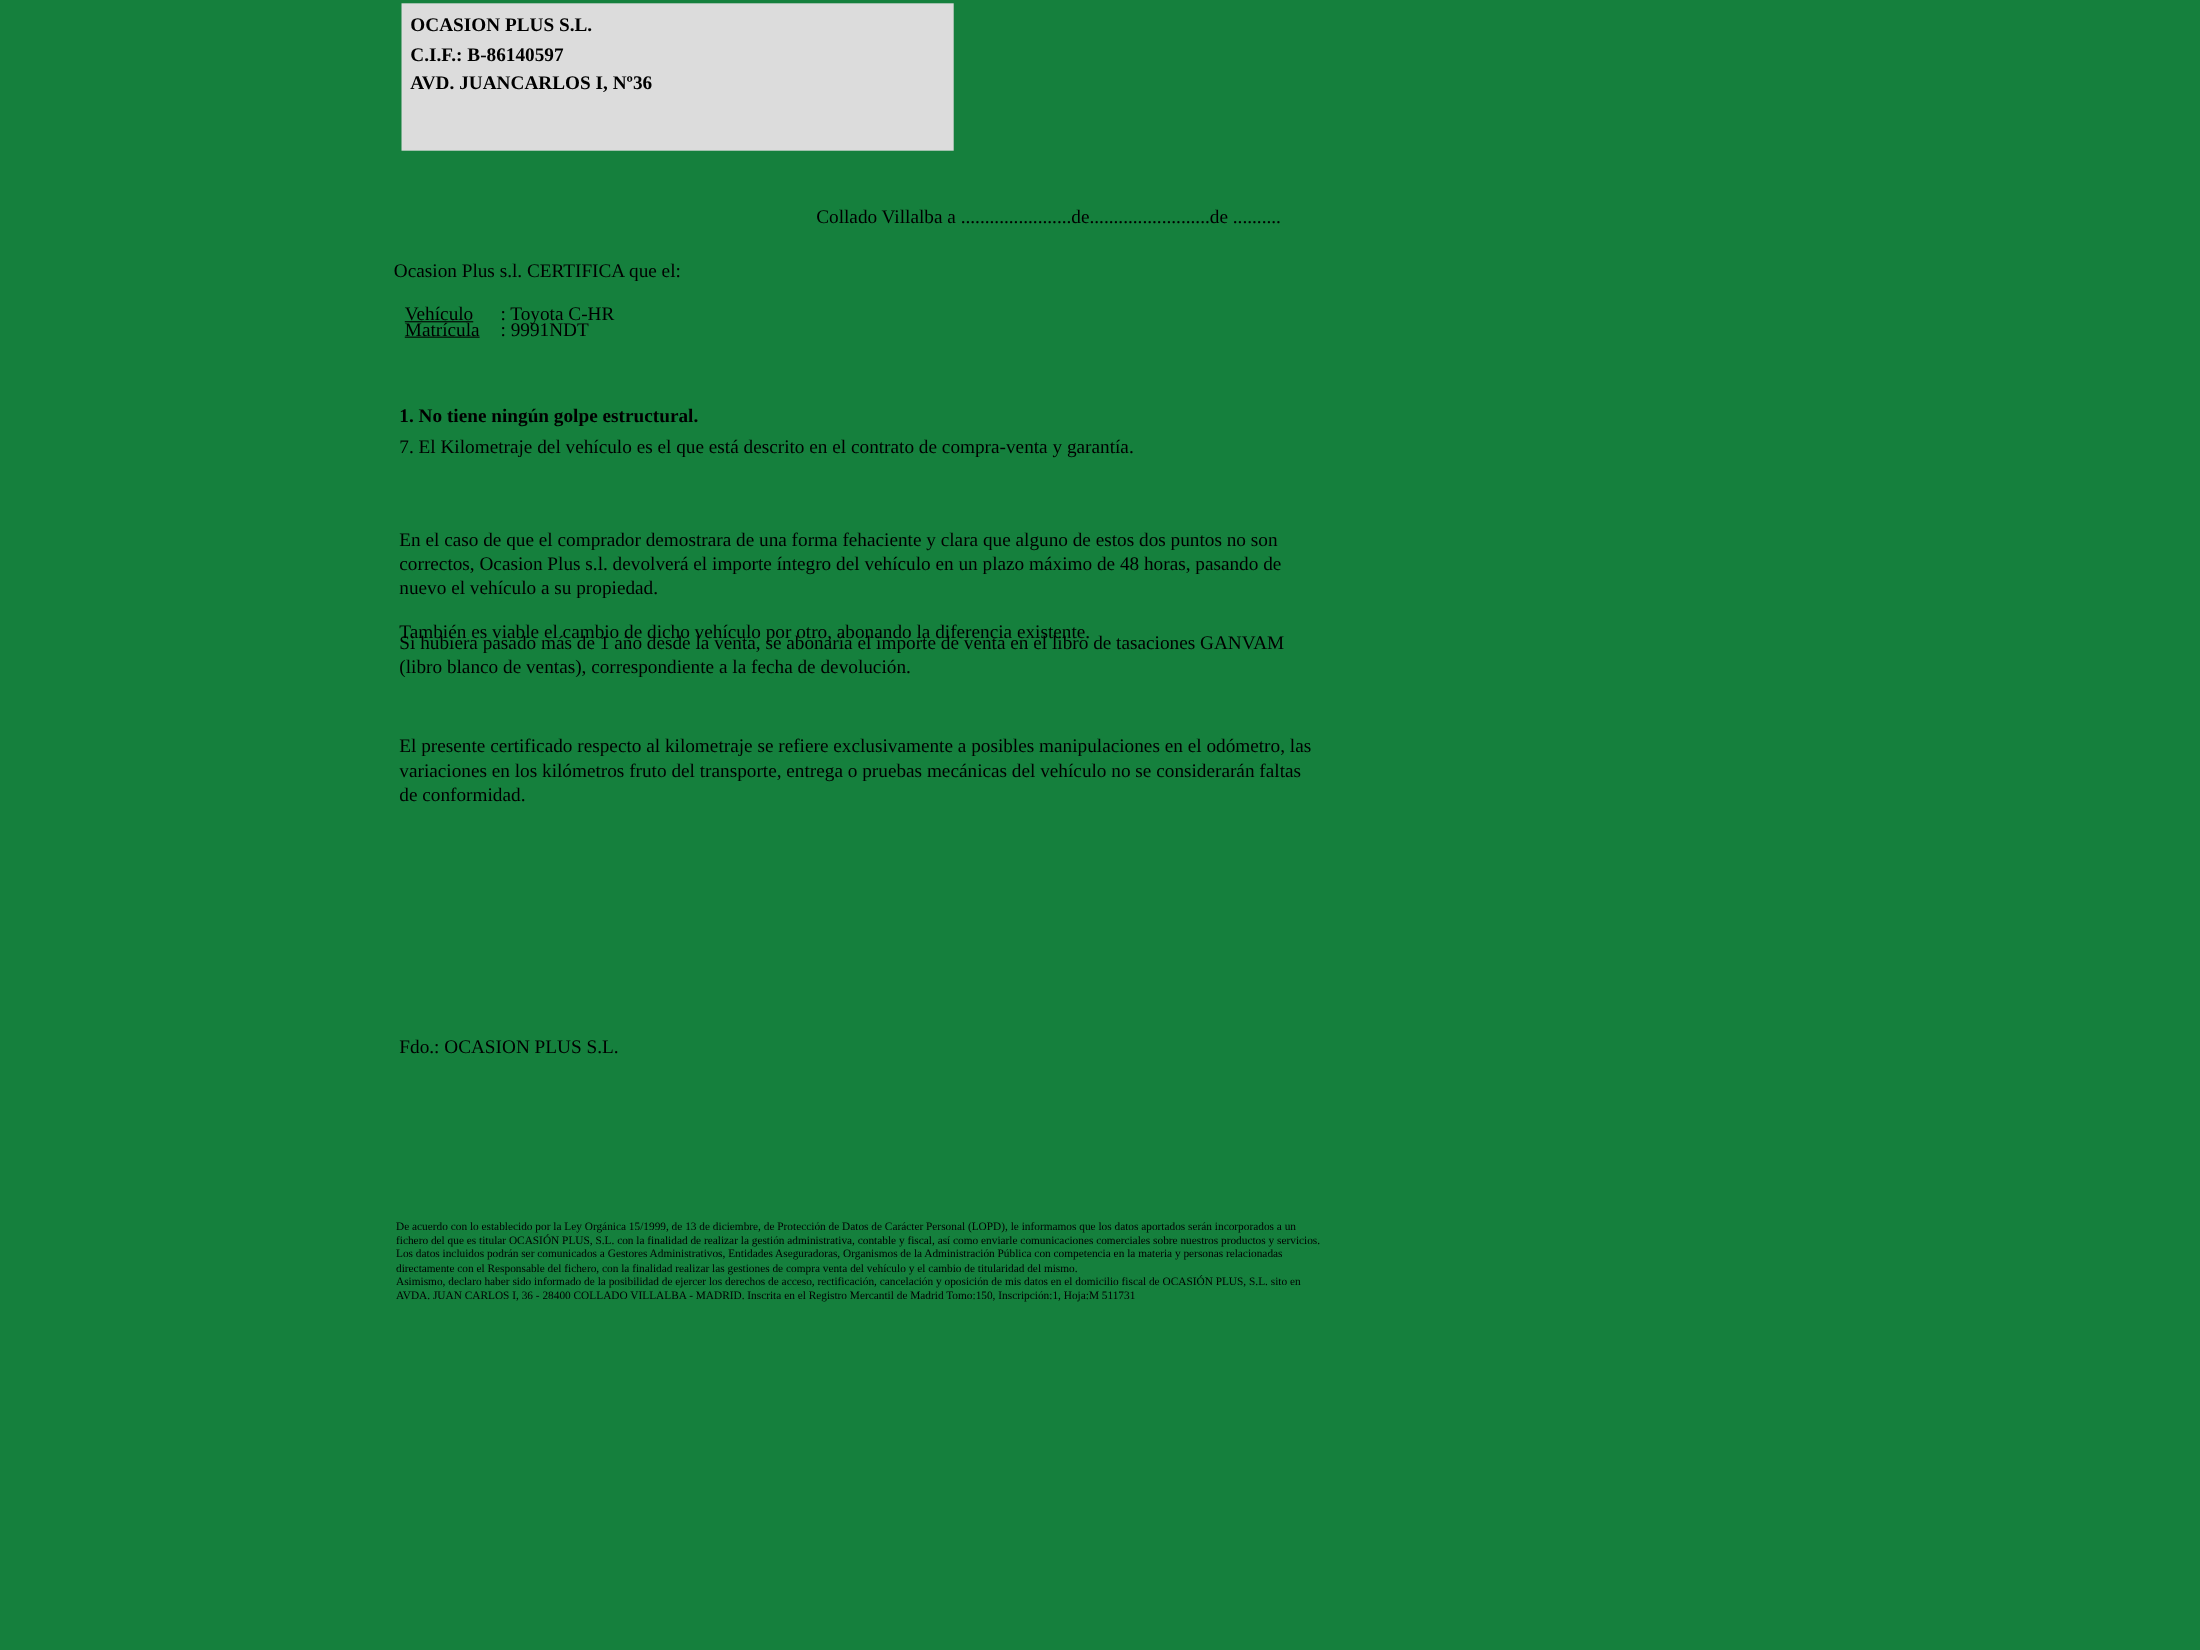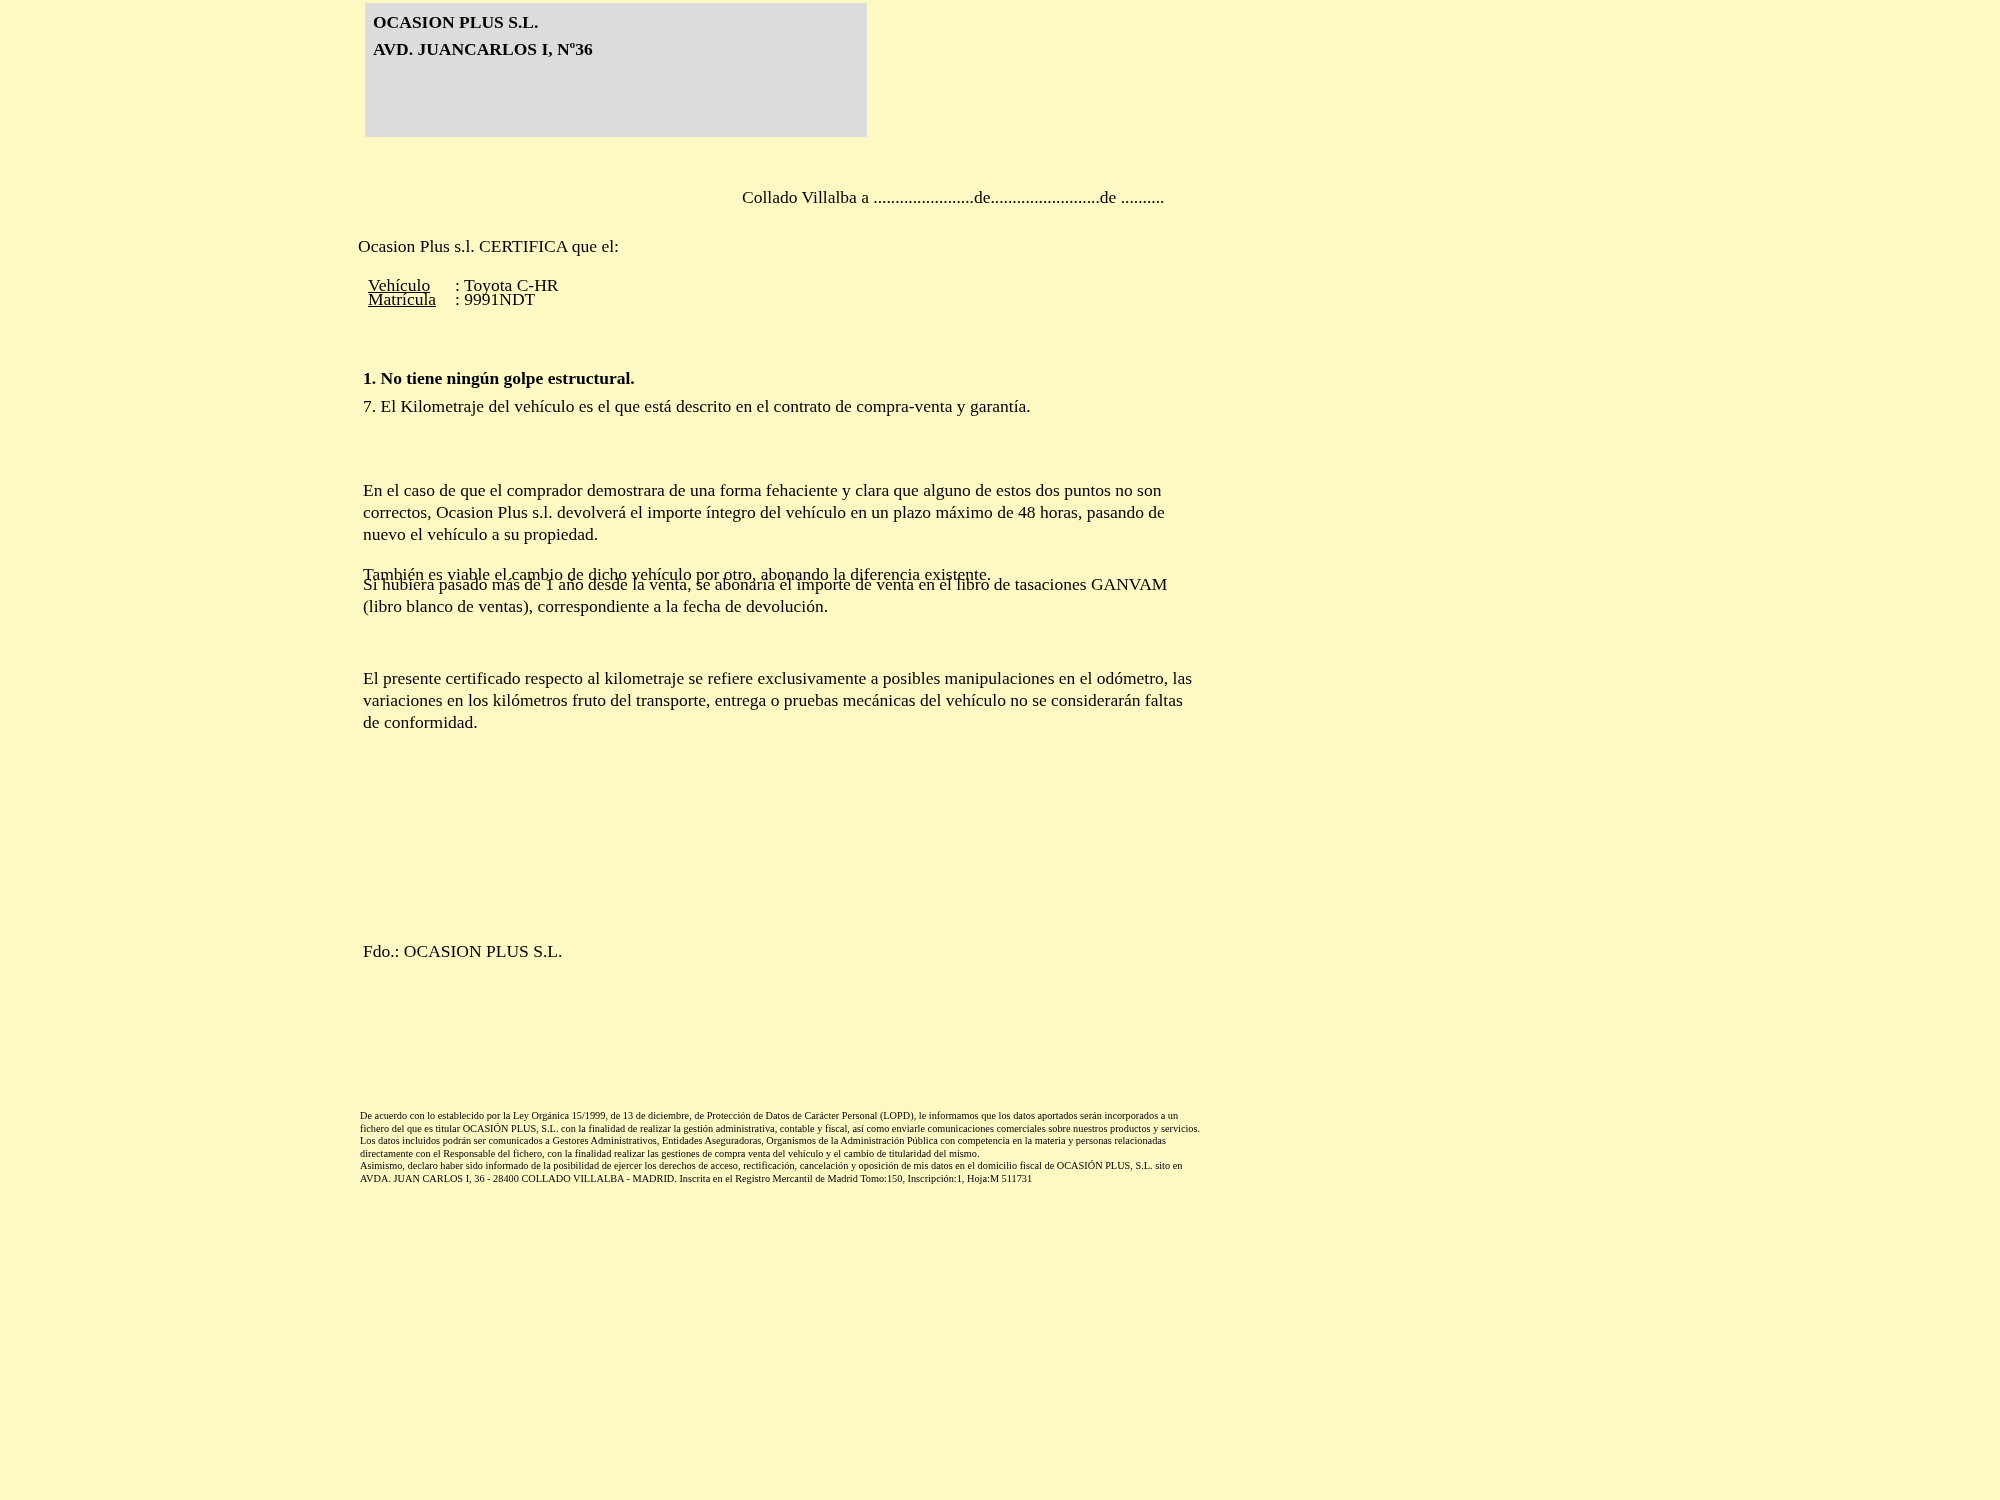--- a/index.html
+++ b/index.html
@@ -4,21 +4,21 @@
 <style>
   html, body {
     margin: 0;
     padding: 0;
     background: #ffffff;
   }
   .page {
     position: relative;
     width: 2000px;
     height: 1500px;
-    background: #fef9c3;
+    background: #15803d;
     font-family: "Liberation Serif", serif;
     color: #000000;
     overflow: hidden;
   }
   .abs { position: absolute; }
 
   .header-box {
     left: 365px;
     top: 3px;
     width: 490px;
@@ -102,20 +102,21 @@
     padding: 0;
   }
 </style>
 </head>
 <body>
 
 <div class="page">
 
   <div class="abs header-box">
     <div class="hline">OCASION PLUS S.L.</div>
+    <div class="hline">C.I.F.: B-86140597</div>
     <div class="hline">AVD. JUANCARLOS I, Nº36</div>
   </div>
 
   <div class="abs date-line">Collado Villalba a .......................de.........................de ..........</div>
 
   <div class="abs certifies">Ocasion Plus s.l. CERTIFICA que el:</div>
 
   <div class="abs kv kv-vehicle">
     <span class="kv-label">Vehículo</span><span class="kv-value">: Toyota C-HR</span>
   </div>

